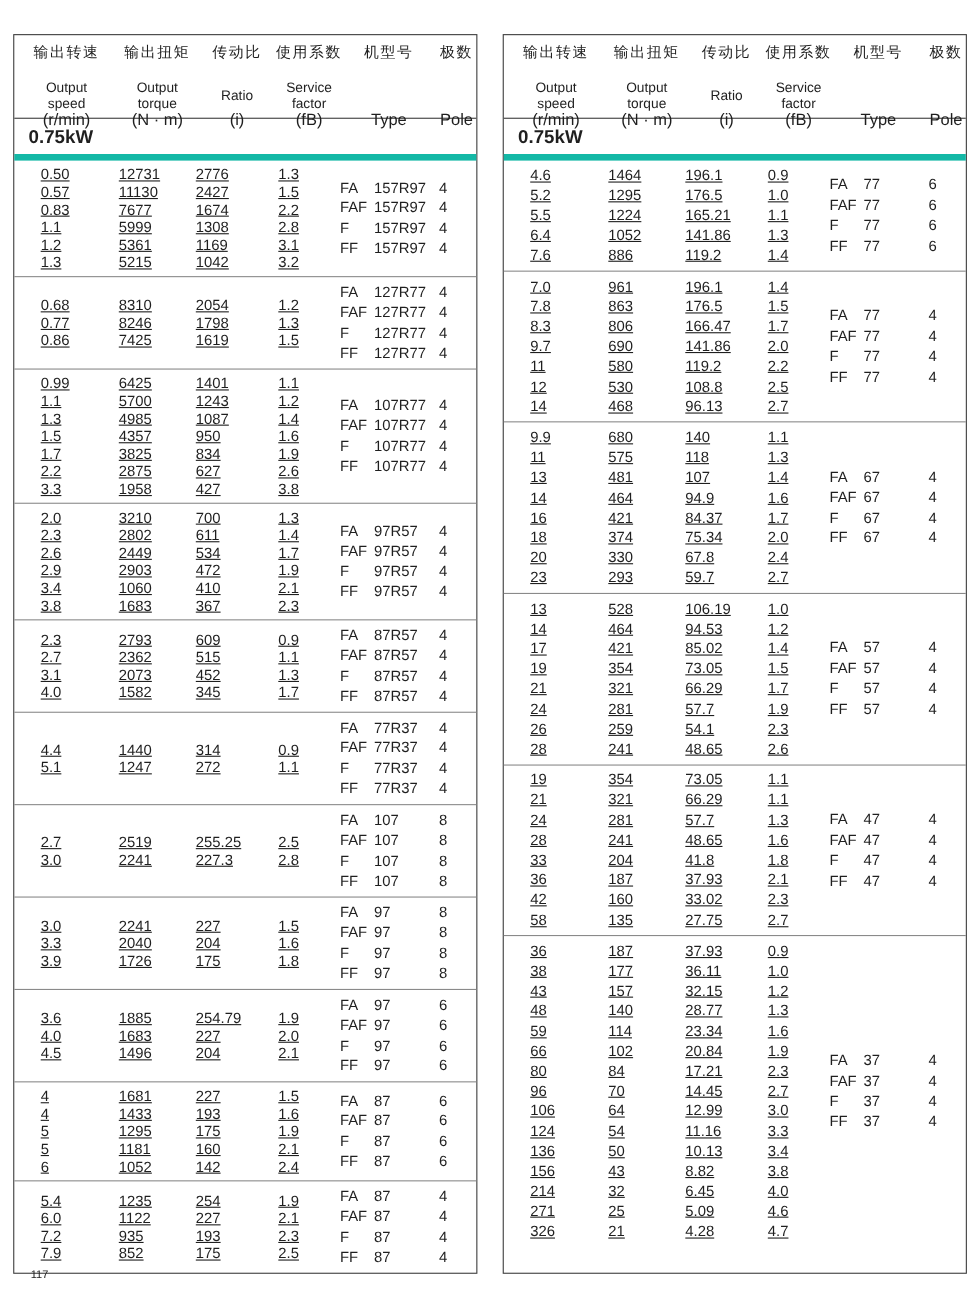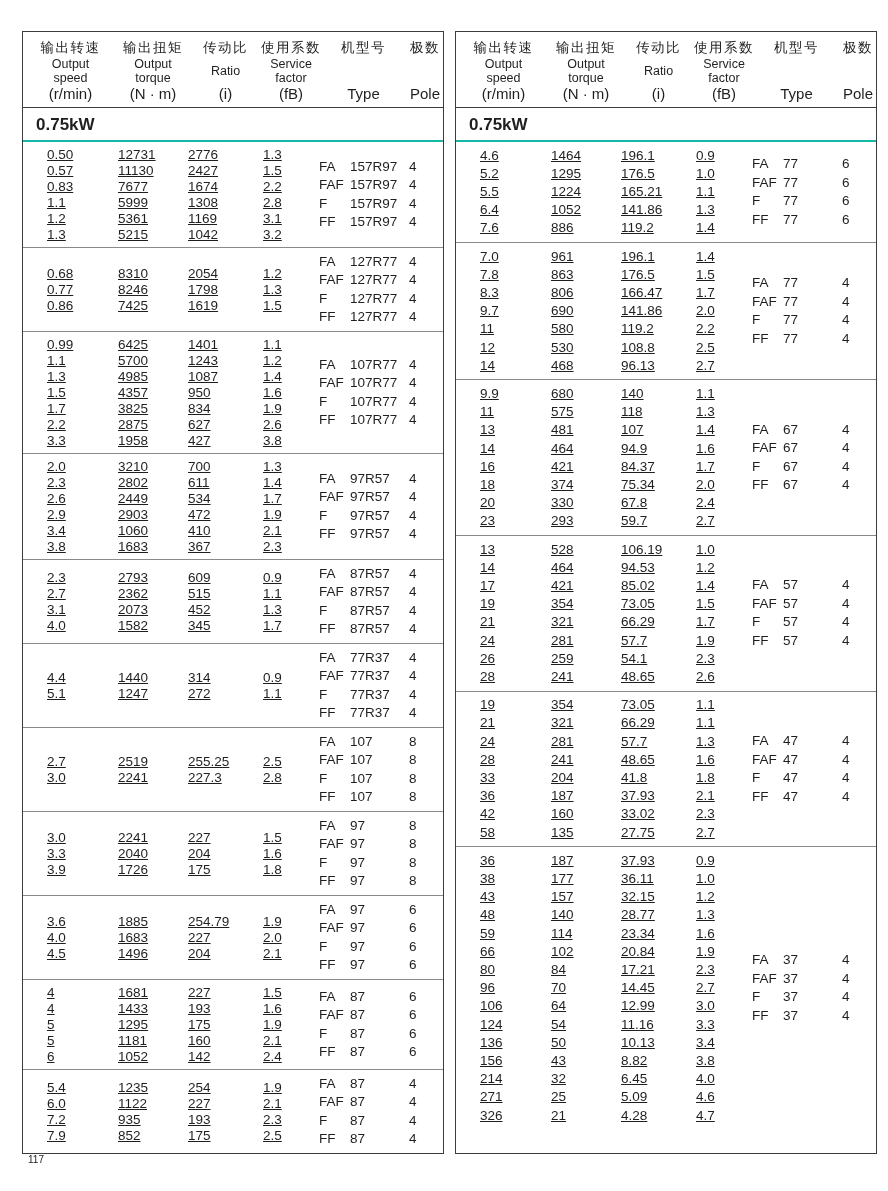--- a/index.html
+++ b/index.html
@@ -1,28 +1,28 @@
 <!DOCTYPE html>
 <html><head>
 <meta charset="utf-8">
 <style>
   html,body{margin:0;padding:0;background:#fff;}
   body{width:888px;height:1191px;font-family:"Liberation Sans","DejaVu Sans",sans-serif;color:#1f1f1f;}
   .page{position:relative;width:888px;height:1191px;background:#fff;overflow:hidden;}
-  .tables{position:absolute;top:31px;left:22px;display:flex;gap:11px;align-items:stretch;}
+  .tables{position:absolute;top:31px;left:12px;display:flex;gap:23px;align-items:stretch;}
   .spec-table{width:422px;box-sizing:border-box;border:1.5px solid #3c3c3c;background:#fff;}
   .spec-table:nth-child(1){--rowh:16px;}
   .spec-table:nth-child(2){--rowh:18.2px;}
   .thead{display:grid;grid-template-columns:95px 70px 75px 56px 89px 34px;height:76px;
          box-sizing:border-box;border-bottom:1.5px solid #3c3c3c;padding:7px 0 5px 0;}
   .hcell{display:flex;flex-direction:column;justify-content:space-between;align-items:center;text-align:center;}
   .h-zh{font-size:13.5px;letter-spacing:1.5px;white-space:nowrap;}
-  .h-mid{font-size:12.5px;line-height:14px;}
+  .h-mid{font-size:12.5px;line-height:14px;margin-top:16px;}
   .h-unit{font-size:15px;white-space:nowrap;}
-  .kw{font-weight:bold;font-size:17px;line-height:19px;padding:7px 0 6px 13px;border-bottom:2px solid #14b8a6;}
+  .kw{font-weight:bold;font-size:17px;line-height:19px;padding:7px 0 6px 13px;border-bottom:6px solid #14b8a6;}
   .block{display:flex;align-items:center;padding:4.5px 0;}
   .block + .block{border-top:1px solid #8a8a8a;}
   .nums{width:296px;text-decoration:underline;}
   .nrow{display:grid;grid-template-columns:71px 70px 75px 56px;padding-left:24px;
         line-height:var(--rowh);font-size:13.5px;}
   .ncell{text-align:left;white-space:nowrap;}
   .models{width:124px;}
   .trow{display:grid;grid-template-columns:31px 55px 1fr;line-height:18.5px;font-size:13.5px;}
   .tprefix{white-space:nowrap;}
   .tmodel{white-space:nowrap;}

